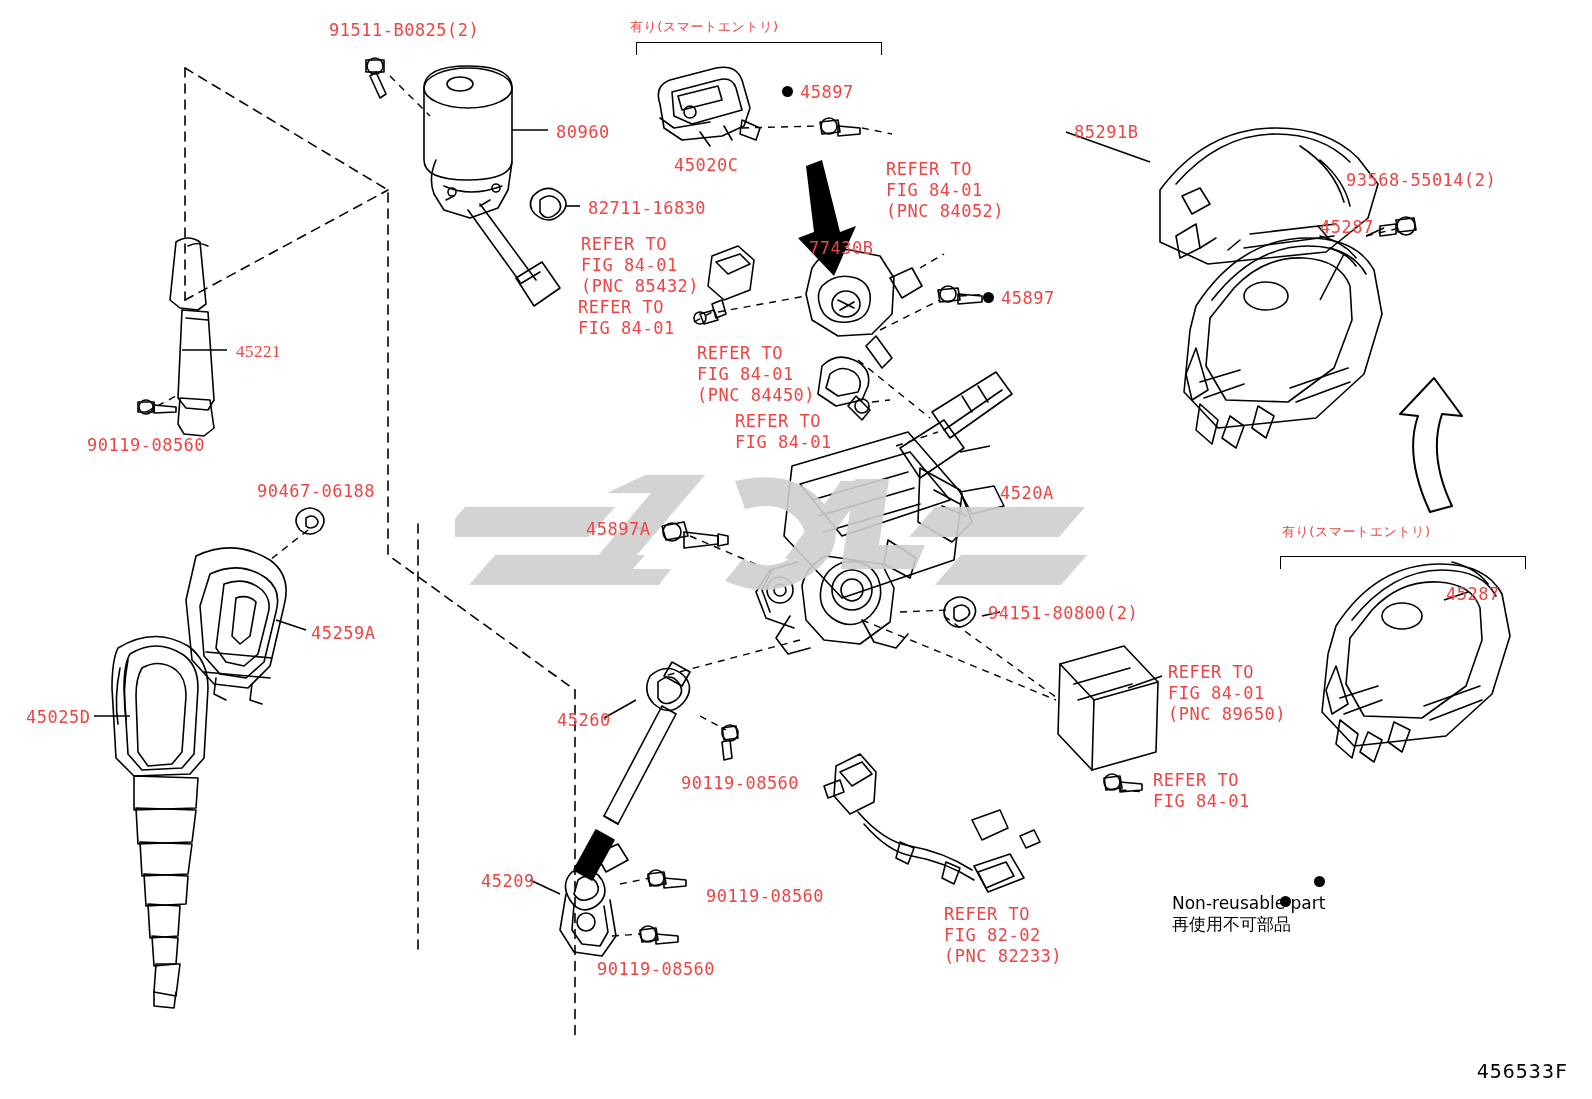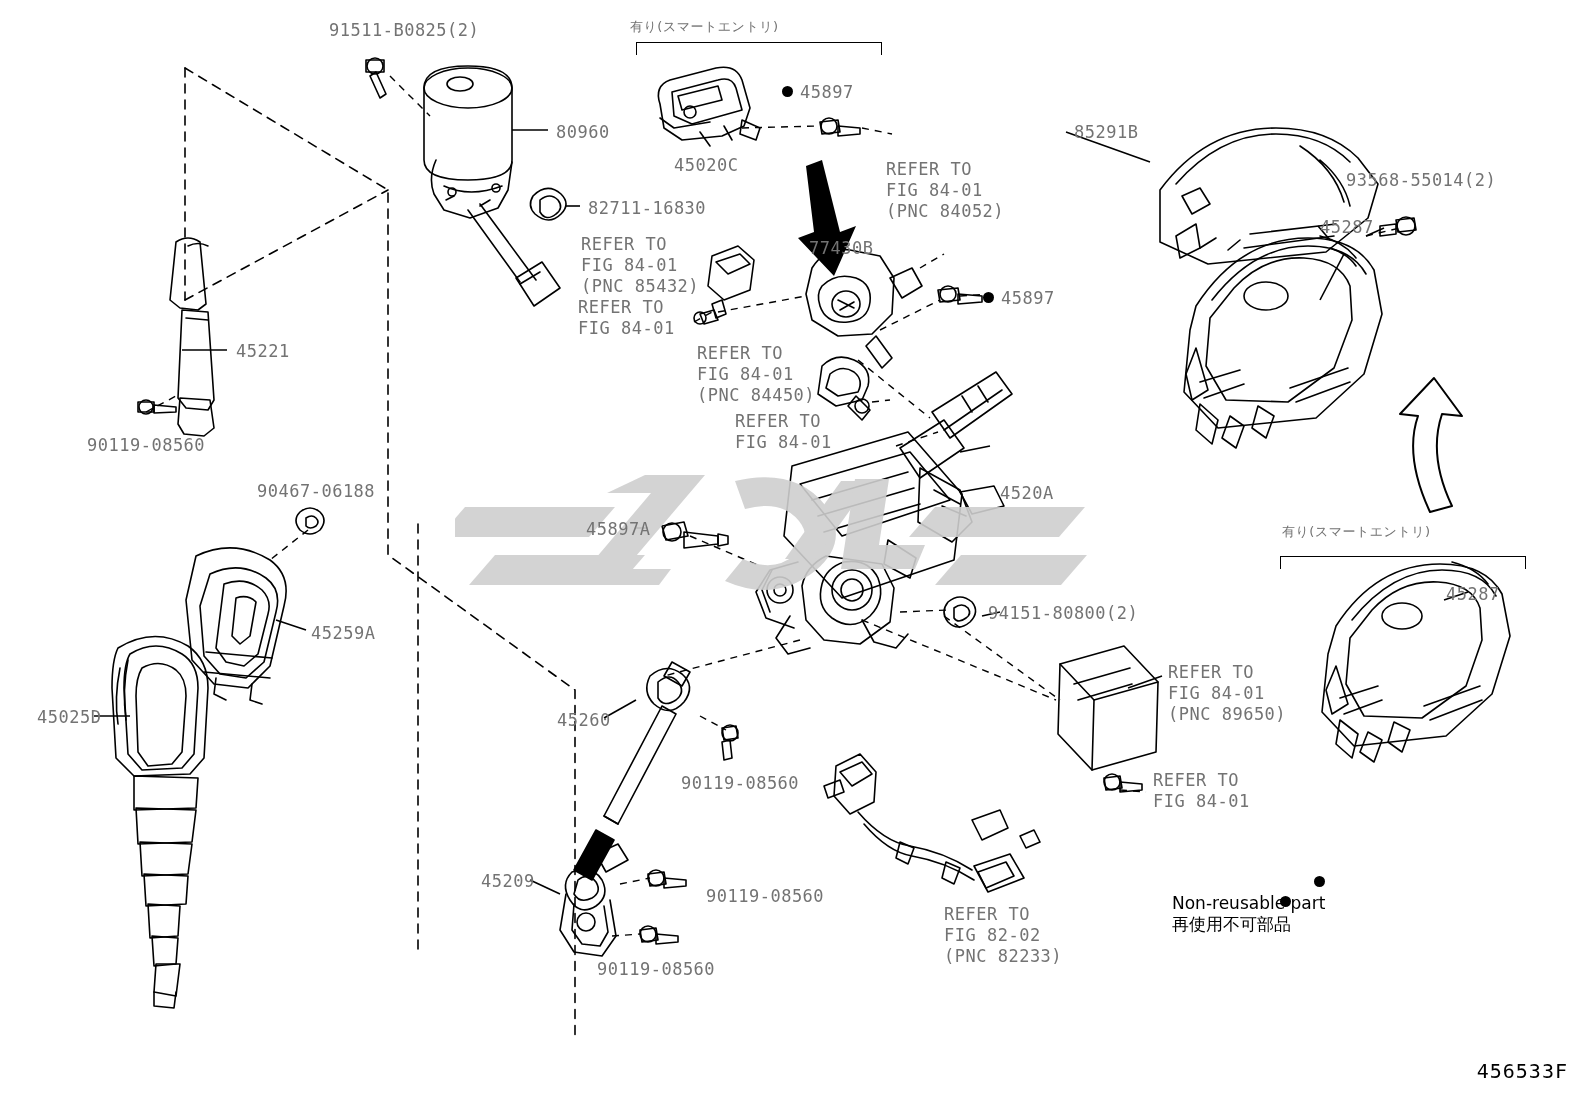--- a/index.html
+++ b/index.html
@@ -15,21 +15,21 @@
     font-family: "DejaVu Sans Mono", "Liberation Mono", monospace;
     color: #000000;
     overflow: hidden;
   }
   .lbl {
     position: absolute;
     font-size: 17px;
     letter-spacing: 0.5px;
     line-height: 21px;
     white-space: pre;
-    color: #737373;
+    color: #ef4444;
   }
   .lbl.jp { font-family: "DejaVu Sans", "Liberation Sans", sans-serif; font-size: 13px; }
   .dot {
     position: absolute;
     width: 11px;
     height: 11px;
     border-radius: 50%;
     background: #000;
   }
   svg.art {
@@ -374,25 +374,25 @@
   <div class="lbl" style="left:735px; top:411px;">REFER TO
 FIG 84-01</div>
   <div class="lbl" style="left:1001px; top:288px;">45897</div>
   <div class="lbl" style="left:1000px; top:438px;margin-top:45px;">4520A</div>
   <div class="lbl" style="left:586px; top:519px;">45897A</div>
   <div class="lbl" style="left:988px; top:603px;">94151-80800(2)</div>
   <div class="lbl" style="left:1074px; top:122px;">85291B</div>
   <div class="lbl" style="left:1346px; top:170px;">93568-55014(2)</div>
   <div class="lbl" style="left:1320px; top:217px;">45287</div>
   <div class="lbl" style="left:1446px; top:584px;">45287</div>
-  <div class="lbl" style="left:236px; top:341px;">45221</div>
+  <div class="lbl" style="left:236px; top:341px;font-family:Liberation Serif, serif;">45221</div>
   <div class="lbl" style="left:87px; top:435px;">90119-08560</div>
   <div class="lbl" style="left:257px; top:481px;">90467-06188</div>
   <div class="lbl" style="left:311px; top:623px;">45259A</div>
-  <div class="lbl" style="left:26px; top:707px;margin-left:11px;">45025D</div>
+  <div class="lbl" style="left:26px; top:707px;">45025D</div>
   <div class="lbl" style="left:557px; top:710px;">45260</div>
   <div class="lbl" style="left:681px; top:773px;">90119-08560</div>
   <div class="lbl" style="left:481px; top:871px;">45209</div>
   <div class="lbl" style="left:706px; top:886px;">90119-08560</div>
   <div class="lbl" style="left:597px; top:959px;">90119-08560</div>
   <div class="lbl" style="left:1168px; top:662px;">REFER TO
 FIG 84-01
 (PNC 89650)</div>
   <div class="lbl" style="left:1153px; top:770px;">REFER TO
 FIG 84-01</div>

